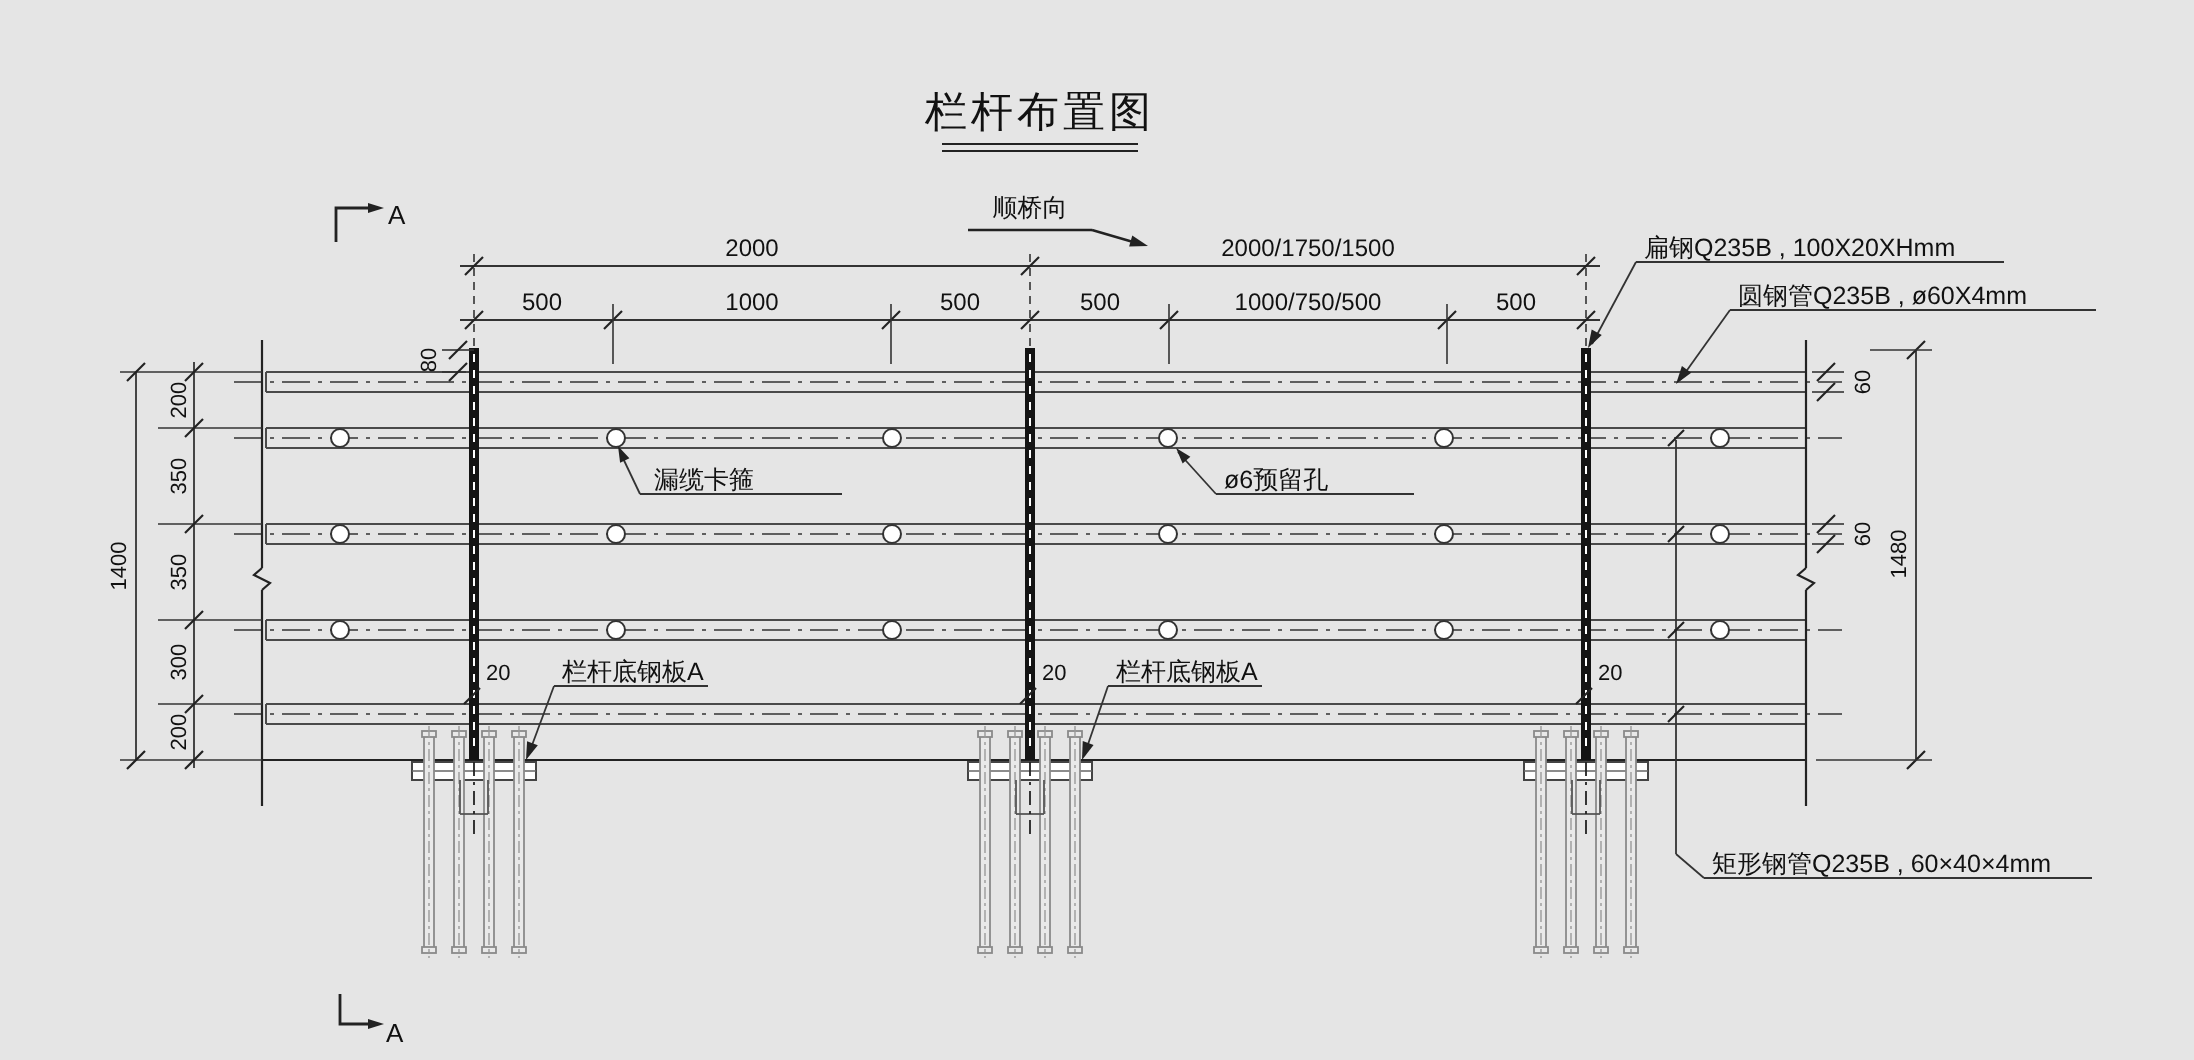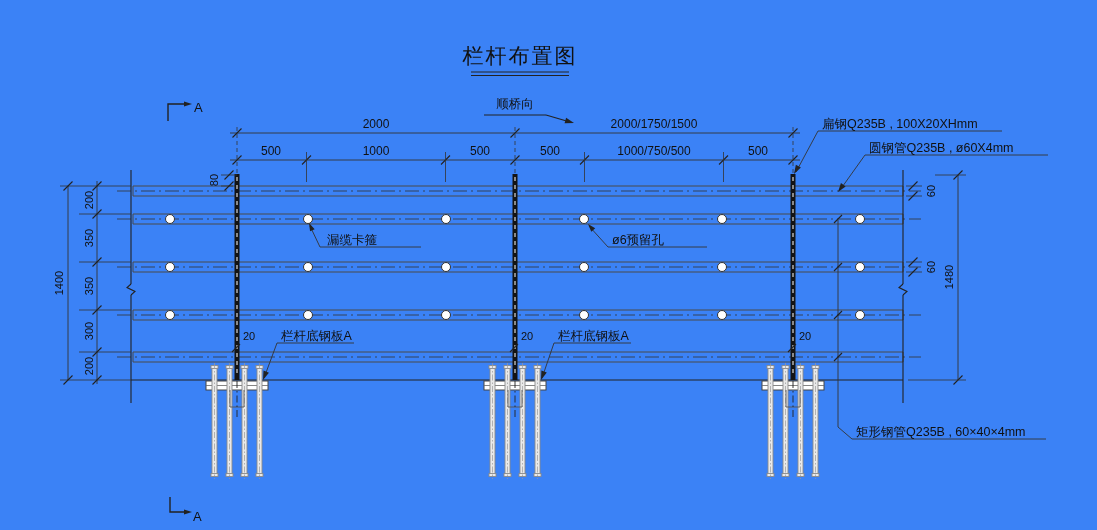--- a/index.html
+++ b/index.html
@@ -1,16 +1,16 @@
 <!DOCTYPE html>
 <html><head>
 <meta charset="utf-8">
 <style>
   html,body{margin:0;padding:0;background:#fff;}
-  .stage{position:relative;width:1097px;height:530px;background:#3b82f6;overflow:hidden;
+  .stage{position:relative;width:1097px;height:530px;background:#e5e5e5;overflow:hidden;
          font-family:"Liberation Sans","DejaVu Sans",sans-serif;}
   svg{position:absolute;left:0;top:0;}
   text{fill:#111;font-family:"Liberation Sans","DejaVu Sans",sans-serif;}
   .t-title{font-size:21px;letter-spacing:2px;}
   .t-dim{font-size:12px;}
   .t-dim-s{font-size:11px;}
   .t-lab{font-size:12.5px;}
   .t-mark{font-size:13px;}
 </style>
 </head>

